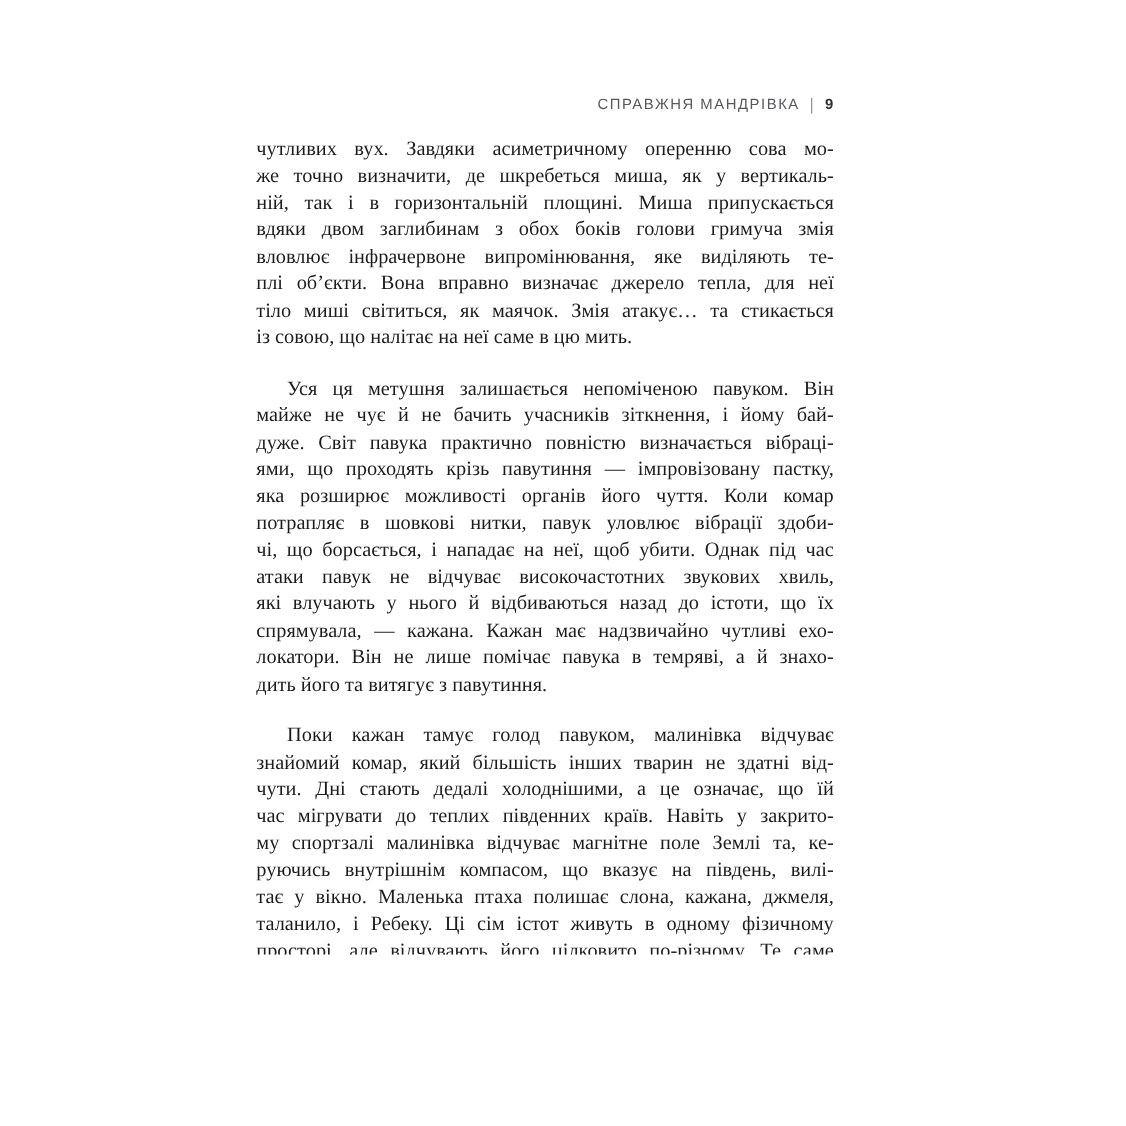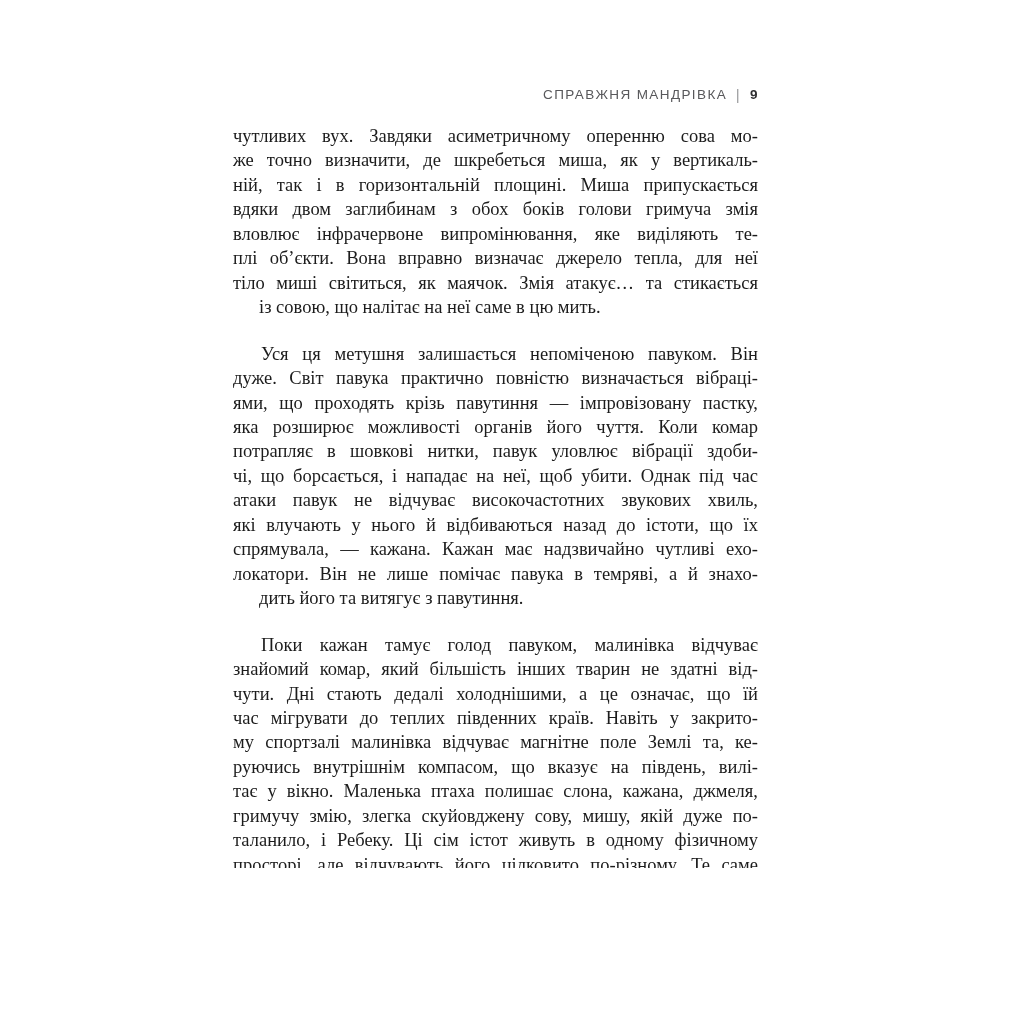--- a/index.html
+++ b/index.html
@@ -36,21 +36,21 @@
     font-family: "Liberation Serif", "DejaVu Serif", serif;
     font-size: 18.5px;
     line-height: 24.45px;
     color: var(--body-color, #1c1c1c);
   }
   .paragraph { }
   .line {
     text-align: justify;
     text-align-last: justify;
   }
-  .line.end { text-align-last: left; margin-left: 26px; }
+  .line.end { text-align-last: left; }
   .line.indent { padding-left: 28px; margin-top: 22px; }
 </style>
 </head>
 <body>
 
 <div class="page">
   <div class="column">
     <div class="running-head">
       <span class="rh-title">СПРАВЖНЯ МАНДРІВКА</span>
       <span class="rh-sep">|</span>
@@ -62,38 +62,38 @@
           <div class="line">же точно визначити, де шкребеться миша, як у вертикаль-</div>
           <div class="line">ній, так і в горизонтальній площині. Миша припускається</div>
           <div class="line">вдяки двом заглибинам з обох боків голови гримуча змія</div>
           <div class="line">вловлює інфрачервоне випромінювання, яке виділяють те-</div>
           <div class="line">плі об’єкти. Вона вправно визначає джерело тепла, для неї</div>
           <div class="line">тіло миші світиться, як маячок. Змія атакує… та стикається</div>
           <div class="line end">із совою, що налітає на неї саме в цю мить.</div>
         </div>
         <div class="paragraph">
           <div class="line indent">Уся ця метушня залишається непоміченою павуком. Він</div>
+          <div class="line">майже не чує й не бачить учасників зіткнення, і йому бай-</div>
           <div class="line">дуже. Світ павука практично повністю визначається вібраці-</div>
           <div class="line">ями, що проходять крізь павутиння — імпровізовану пастку,</div>
           <div class="line">яка розширює можливості органів його чуття. Коли комар</div>
           <div class="line">потрапляє в шовкові нитки, павук уловлює вібрації здоби-</div>
           <div class="line">чі, що борсається, і нападає на неї, щоб убити. Однак під час</div>
           <div class="line">атаки павук не відчуває високочастотних звукових хвиль,</div>
           <div class="line">які влучають у нього й відбиваються назад до істоти, що їх</div>
           <div class="line">спрямувала, — кажана. Кажан має надзвичайно чутливі ехо-</div>
           <div class="line">локатори. Він не лише помічає павука в темряві, а й знахо-</div>
           <div class="line end">дить його та витягує з павутиння.</div>
         </div>
         <div class="paragraph">
           <div class="line indent">Поки кажан тамує голод павуком, малинівка відчуває</div>
           <div class="line">знайомий комар, який більшість інших тварин не здатні від-</div>
           <div class="line">чути. Дні стають дедалі холоднішими, а це означає, що їй</div>
           <div class="line">час мігрувати до теплих південних країв. Навіть у закрито-</div>
           <div class="line">му спортзалі малинівка відчуває магнітне поле Землі та, ке-</div>
           <div class="line">руючись внутрішнім компасом, що вказує на південь, вилі-</div>
           <div class="line">тає у вікно. Маленька птаха полишає слона, кажана, джмеля,</div>
-          <div class="line">гримучу змію, злегка скуйовджену сову, мишу, якій дуже по-</div>
           <div class="line">таланило, і Ребеку. Ці сім істот живуть в одному фізичному</div>
           <div class="line">просторі, але відчувають його цілковито по-різному. Те саме</div>
         </div>
       </div>
   </div>
 </div>
 
 </body></html>

